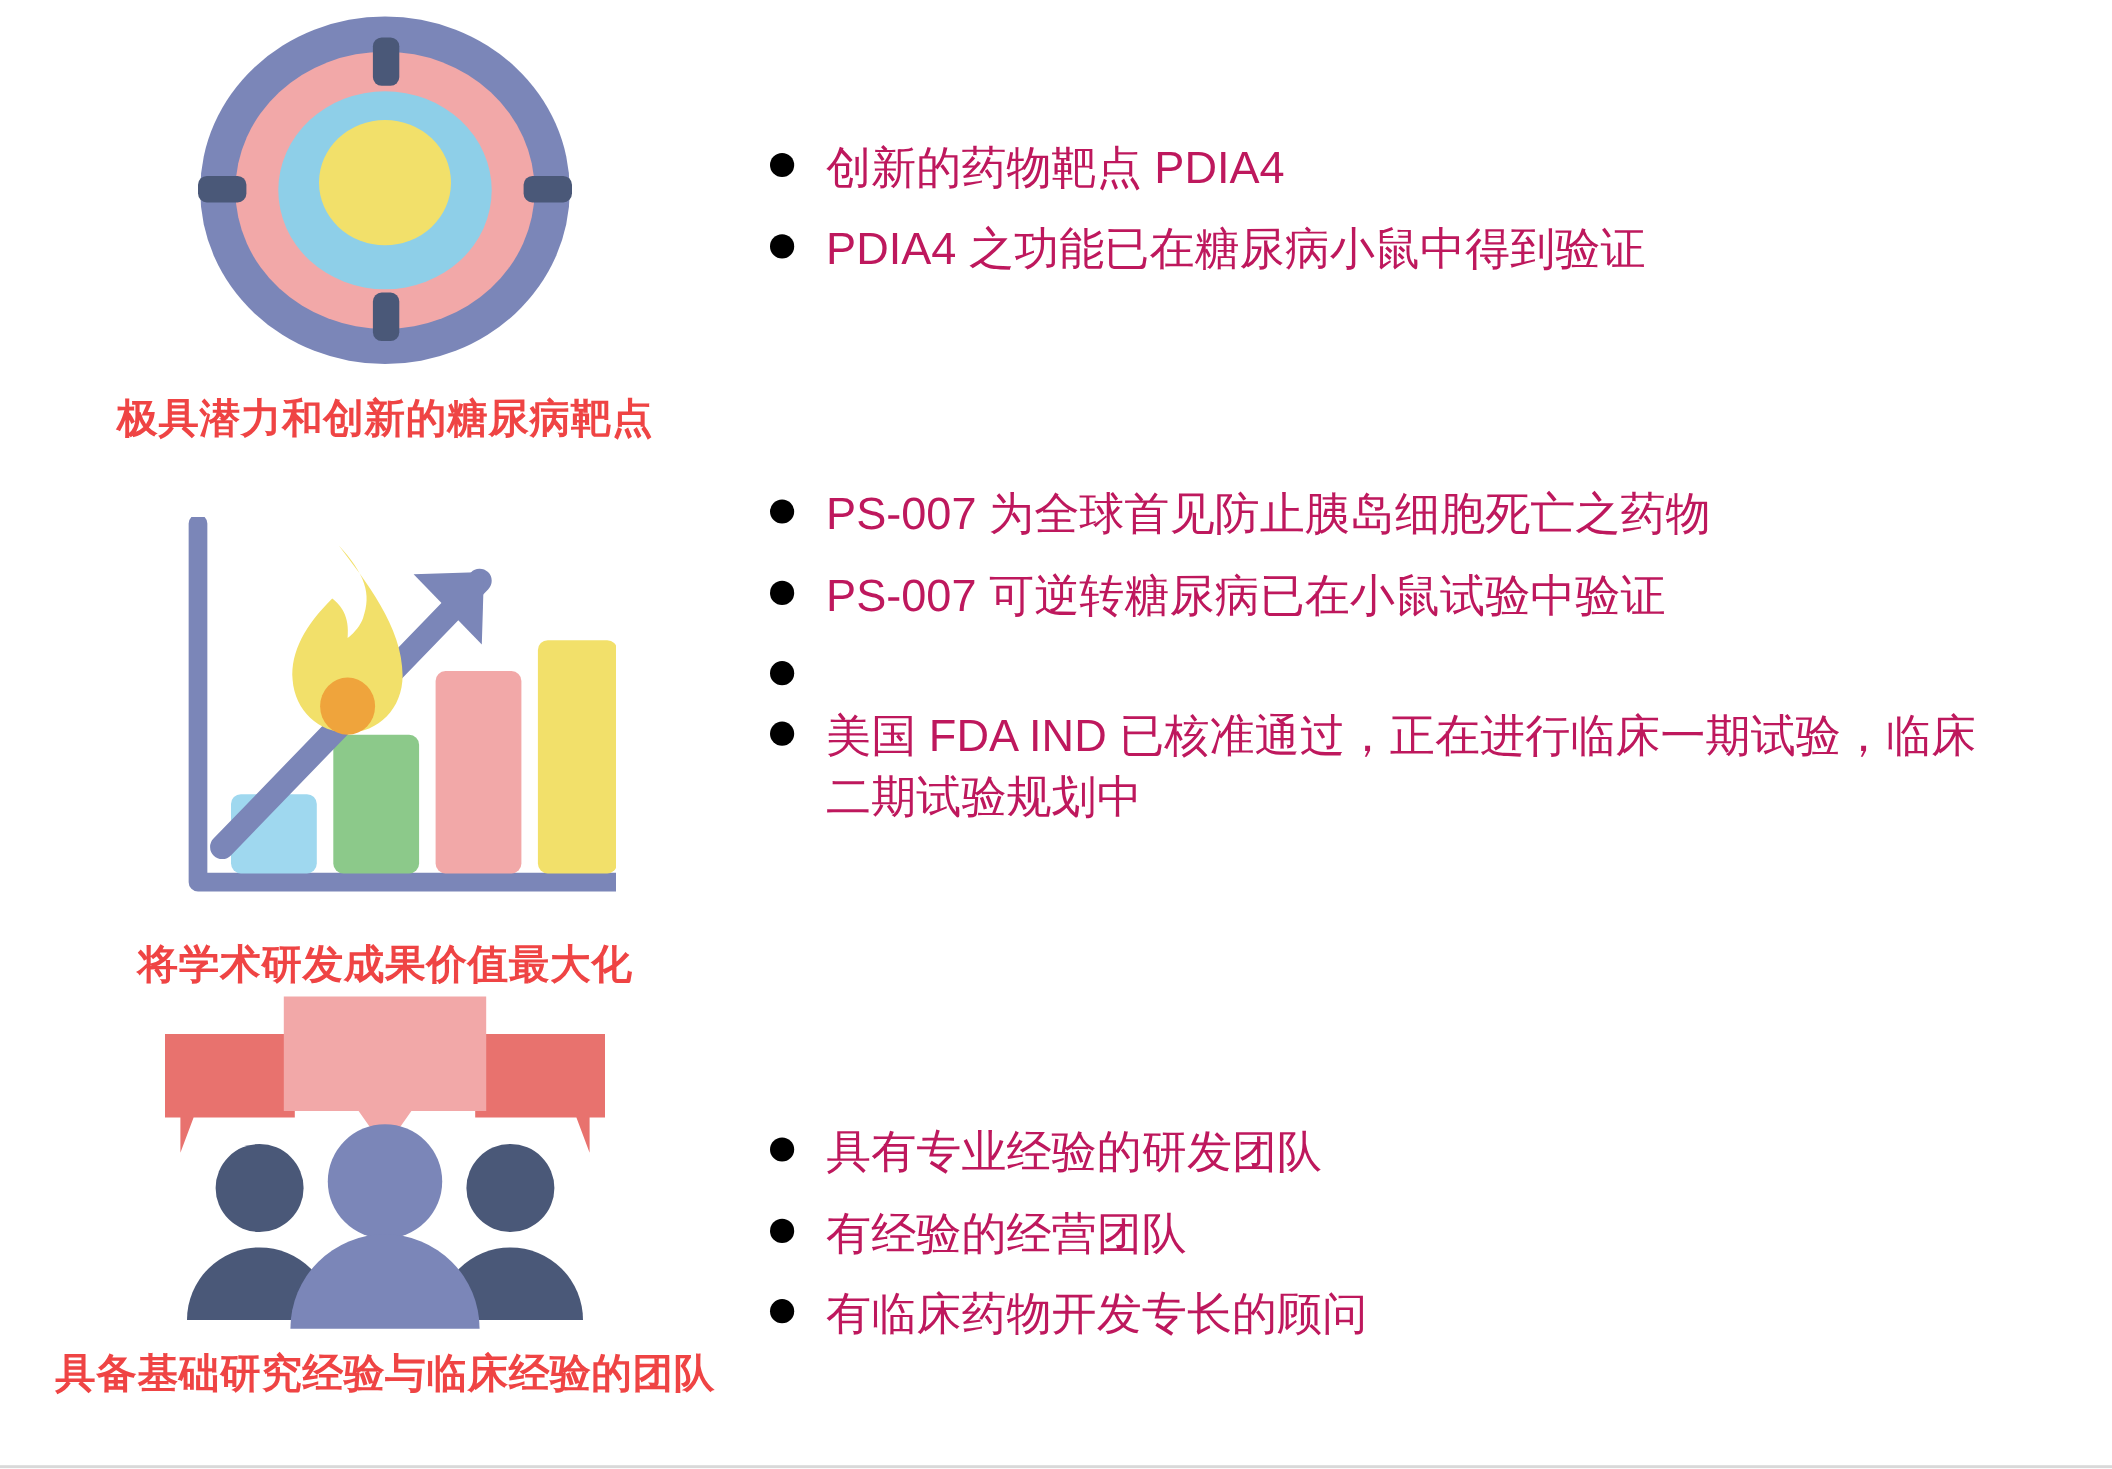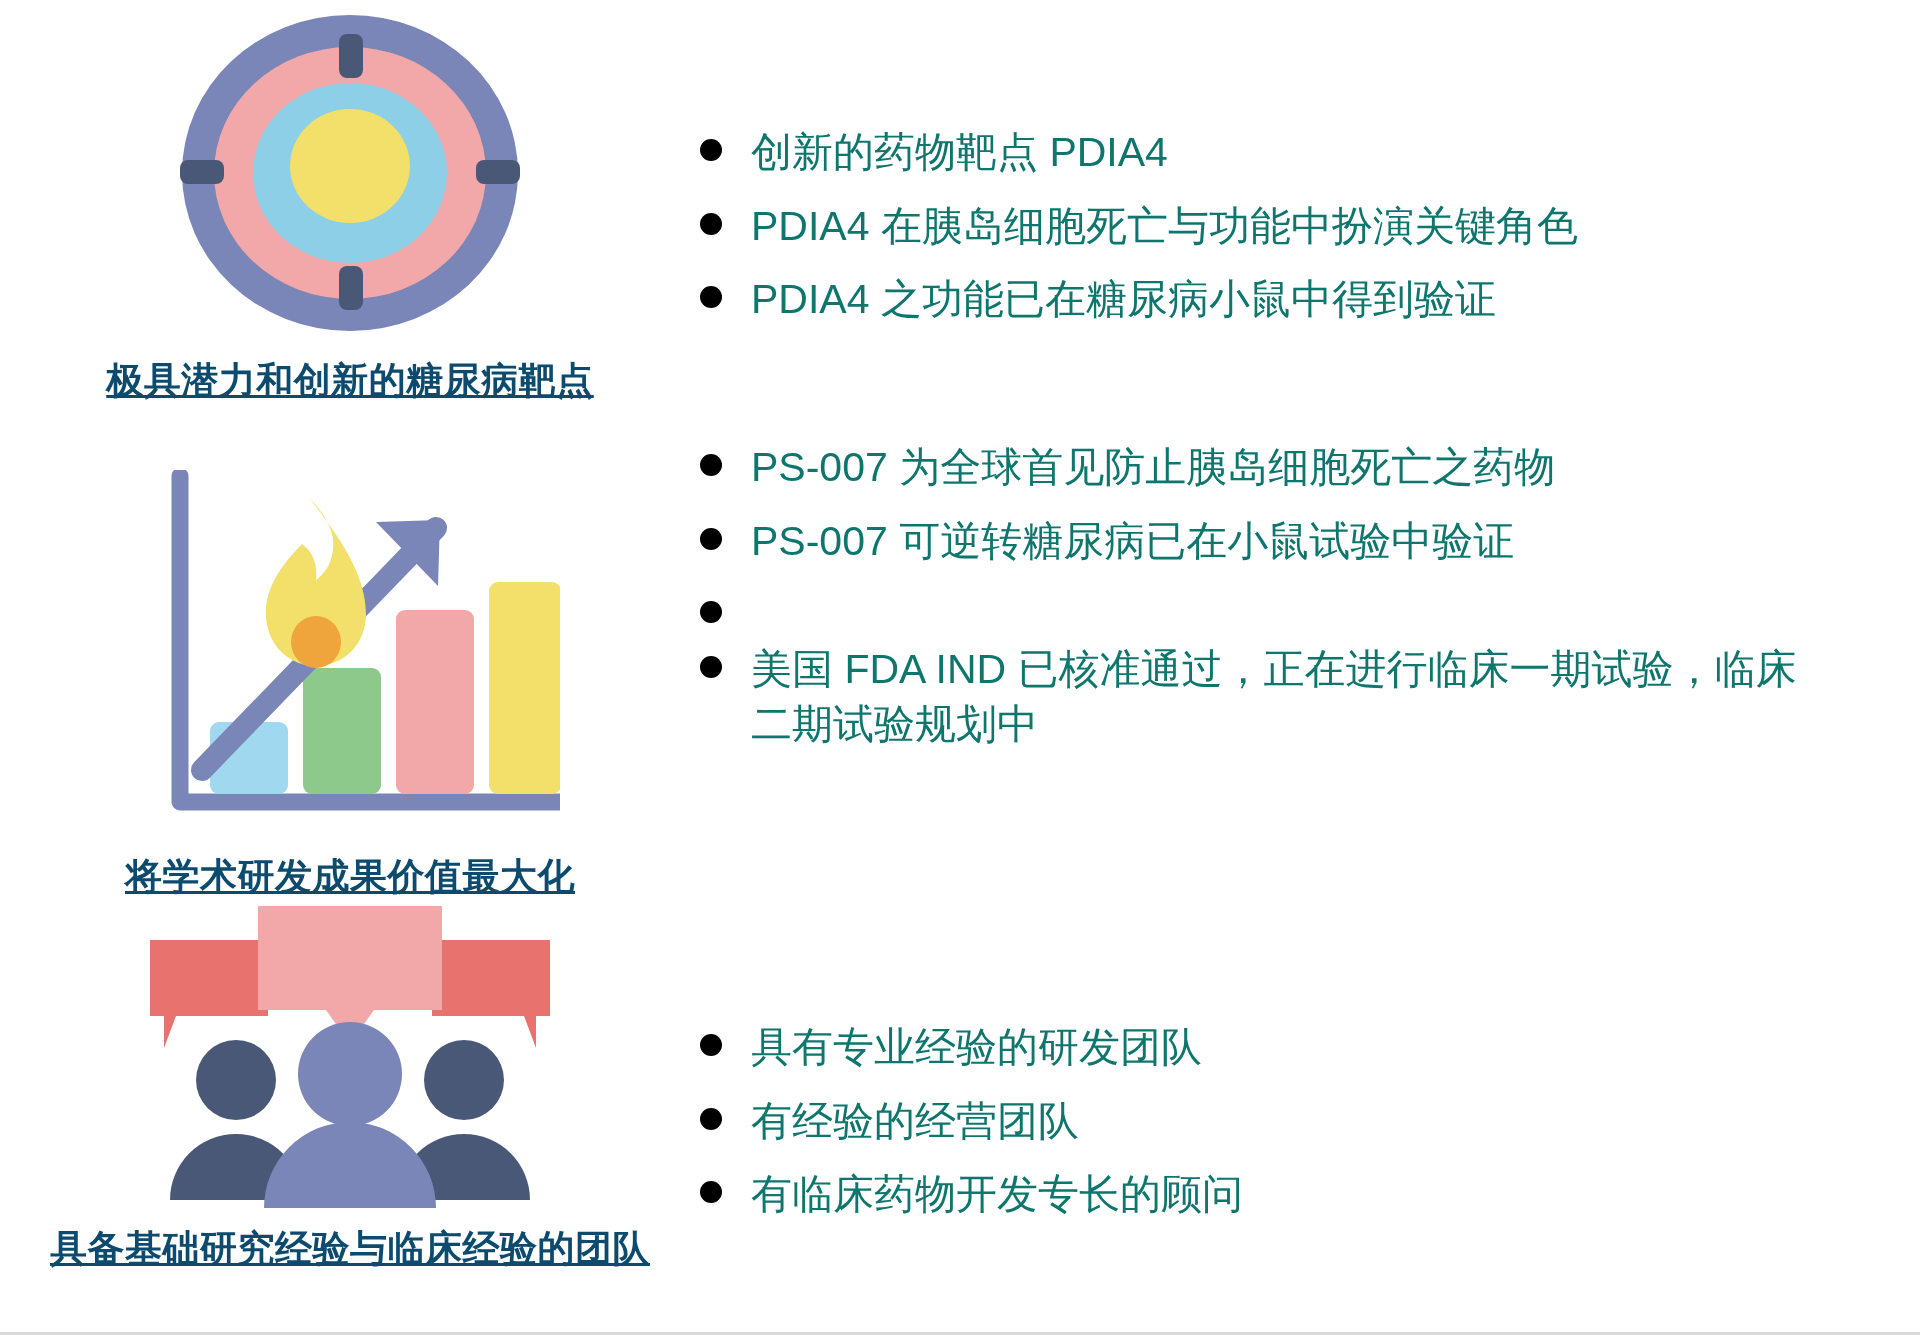--- a/index.html
+++ b/index.html
@@ -43,23 +43,22 @@
     text-align: center;
   }
   .feature-art {
     display: block;
     margin: 0 auto;
   }
   .feature-caption {
     font-weight: bold;
     font-size: 37px;
     letter-spacing: 0.5px;
-    color: #0c4a6e;
+    color: #ef4444;
     white-space: nowrap;
-    text-decoration: underline;
   }
   #feature-target   { top: 8px; }
   #feature-growth   { top: 470px; }
   #feature-team     { top: 900px; }
 
   #feature-target .feature-caption   { margin-top: 18px; }
   #feature-growth .feature-caption   { margin-top: 22px; }
   #feature-team   .feature-caption   { margin-top: 14px; }
 
   
@@ -91,21 +90,21 @@
     width: 22px;
     height: 22px;
     border-radius: 50%;
     background: #000000;
     margin-top: 14px;
     margin-right: 29px;
   }
   .bullet-text {
     font-size: 41px;
     line-height: 1.33;
-    color: #0f766e;
+    color: #be185d;
     max-width: 1070px;
   }
 </style>
 </head>
 <body>
 
 <div id="slide">
 
   <div class="left-col">
 
@@ -175,24 +174,20 @@
 
   <div class="right-col">
 
     <div class="bullet-group" id="group-target">
       <div class="bullet">
         <span class="bullet-dot"></span>
         <span class="bullet-text">创新的药物靶点 PDIA4</span>
       </div>
       <div class="bullet">
         <span class="bullet-dot"></span>
-        <span class="bullet-text">PDIA4 在胰岛细胞死亡与功能中扮演关键角色</span>
-      </div>
-      <div class="bullet">
-        <span class="bullet-dot"></span>
         <span class="bullet-text">PDIA4 之功能已在糖尿病小鼠中得到验证</span>
       </div>
     </div>
 
     <div class="bullet-group" id="group-drug">
       <div class="bullet">
         <span class="bullet-dot"></span>
         <span class="bullet-text">PS-007 为全球首见防止胰岛细胞死亡之药物</span>
       </div>
       <div class="bullet">

